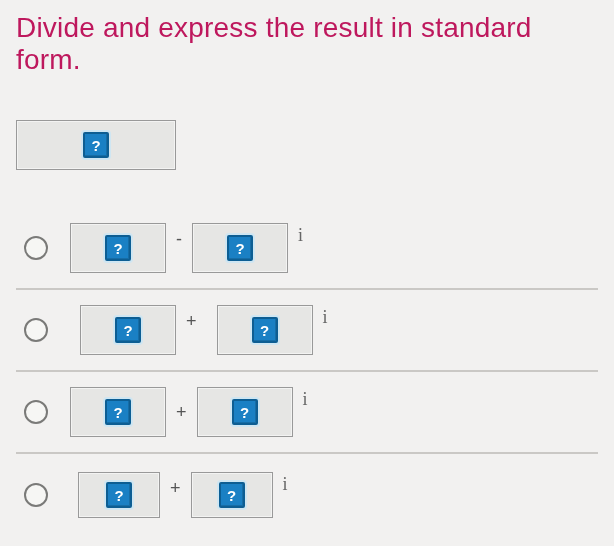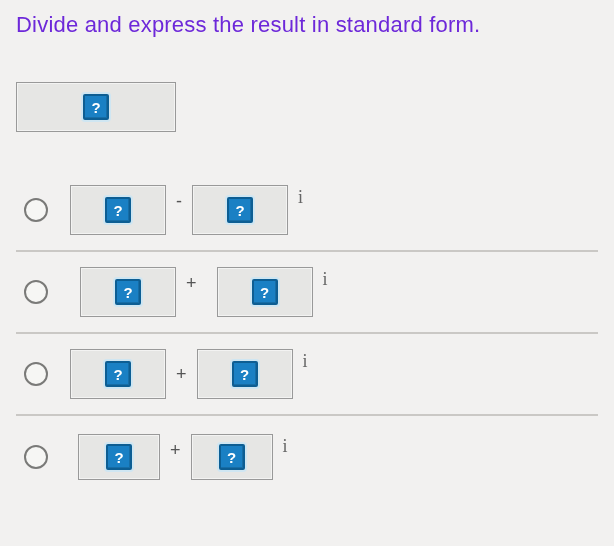--- a/index.html
+++ b/index.html
@@ -6,23 +6,23 @@
     body {
       font-family: Arial, Helvetica, sans-serif;
       background: #f2f1f0;
       width: 614px;
       height: 546px;
       padding: 12px 16px;
       color: #444;
       position: relative;
     }
     .prompt {
-      font-size: 22px;
+      font-size: 28px;
       font-weight: 400;
-      color: #6d28d9;
+      color: #be185d;
       margin-bottom: 44px;
       letter-spacing: 0.2px;
     }
     .fraction-like, .answer-input-wrap {
       display: inline-flex;
       align-items: center;
       justify-content: center;
     }
     .input-box {
       border: 1px solid #999;

